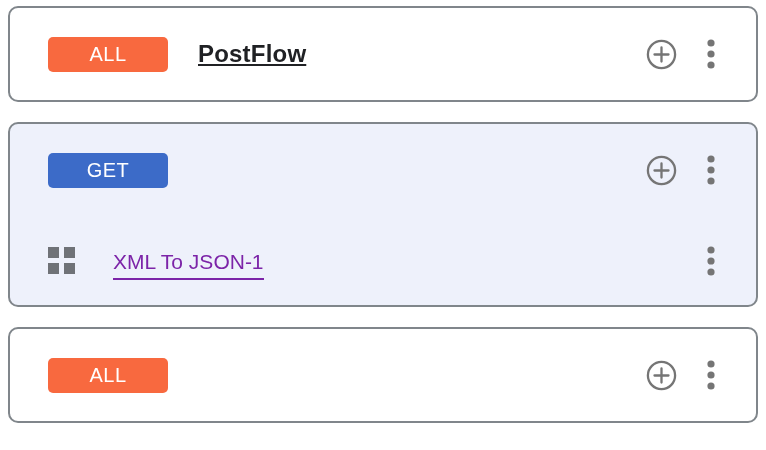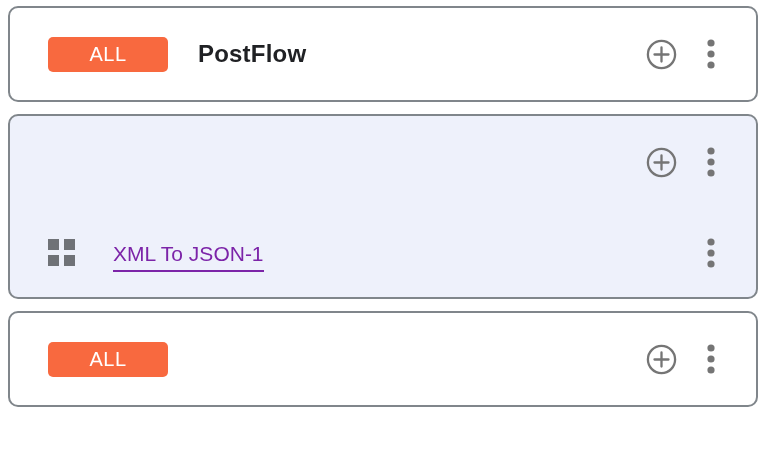--- a/index.html
+++ b/index.html
@@ -7,21 +7,21 @@
     margin: 0; padding: 0;
     width: 766px; height: 450px;
     background: #ffffff;
     font-family: "Liberation Sans", "DejaVu Sans", sans-serif;
     overflow: hidden;
   }
   .flows {
     padding: 6px 8px 0 8px;
     display: flex;
     flex-direction: column;
-    gap: 12px;
+    gap: 20px;
   }
   .card {
     border: 2px solid var(--card-border, #80868b);
     border-radius: 10px;
     background: #ffffff;
     width: 750px;
   }
   .card.selected { background: var(--selected-flow-bg, #eef1fb); }
   .row {
     display: flex;
@@ -44,20 +44,21 @@
   }
   .badge--all { background: var(--method-all, #f8693f); }
   .badge--get { background: var(--method-get, #3c6bc8); }
   .flow-title {
     margin-left: 30px;
     font-size: 24px;
     font-weight: 600;
     color: var(--title-text, #202124);
     letter-spacing: 0.2px;
     white-space: nowrap;
+    text-decoration: underline;
   }
   .spacer { flex: 1 1 auto; }
   .icon-btn {
     background: none;
     border: none;
     padding: 0;
     margin: 0;
     display: inline-flex;
     align-items: center;
     justify-content: center;
@@ -111,20 +112,21 @@
             <circle cx="4" cy="15" r="3.6" fill="#757575"></circle>
             <circle cx="4" cy="26" r="3.6" fill="#757575"></circle>
           </svg>
         </span>
       </button>
     </div>
   </section>
 
   <section class="card selected">
     <div class="row header-row">
+      <span class="badge badge--get">GET</span>
       <span class="spacer"></span>
       <button class="icon-btn" title="Add policy step">
         <span>
           <svg width="31" height="31" viewBox="0 0 31 31">
             <circle cx="15.5" cy="15.5" r="13.6" fill="none" stroke="#757575" stroke-width="2.3"></circle>
             <path d="M15.5 8.5v14M8.5 15.5h14" stroke="#757575" stroke-width="2.3" stroke-linecap="round"></path>
           </svg>
         </span>
       </button>
       <button class="icon-btn" title="More options">

